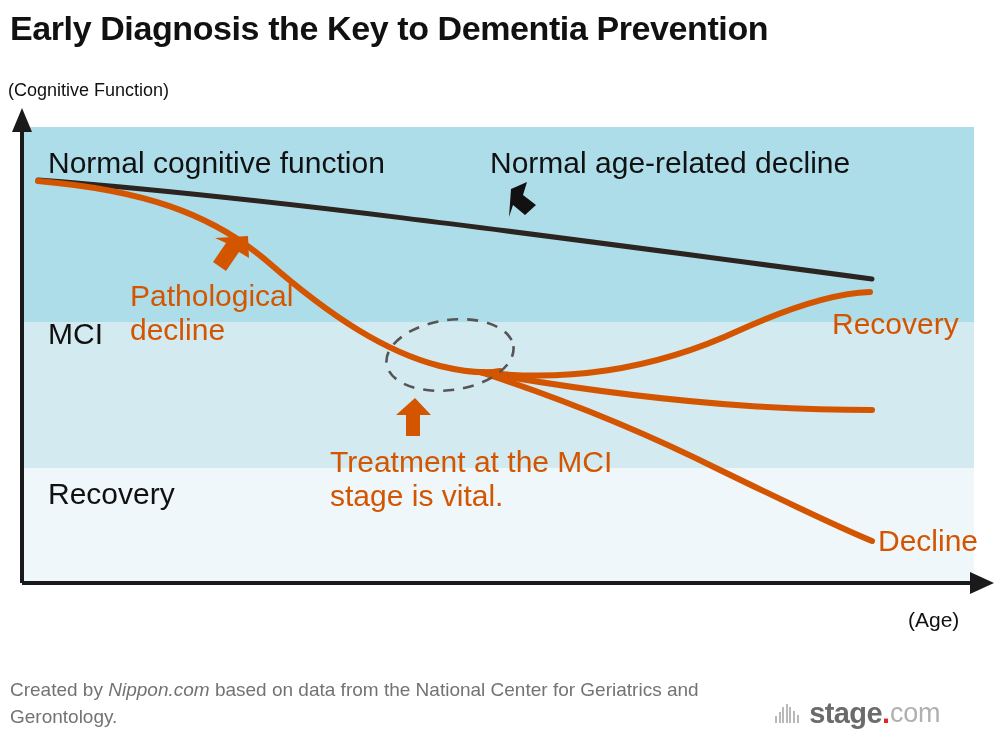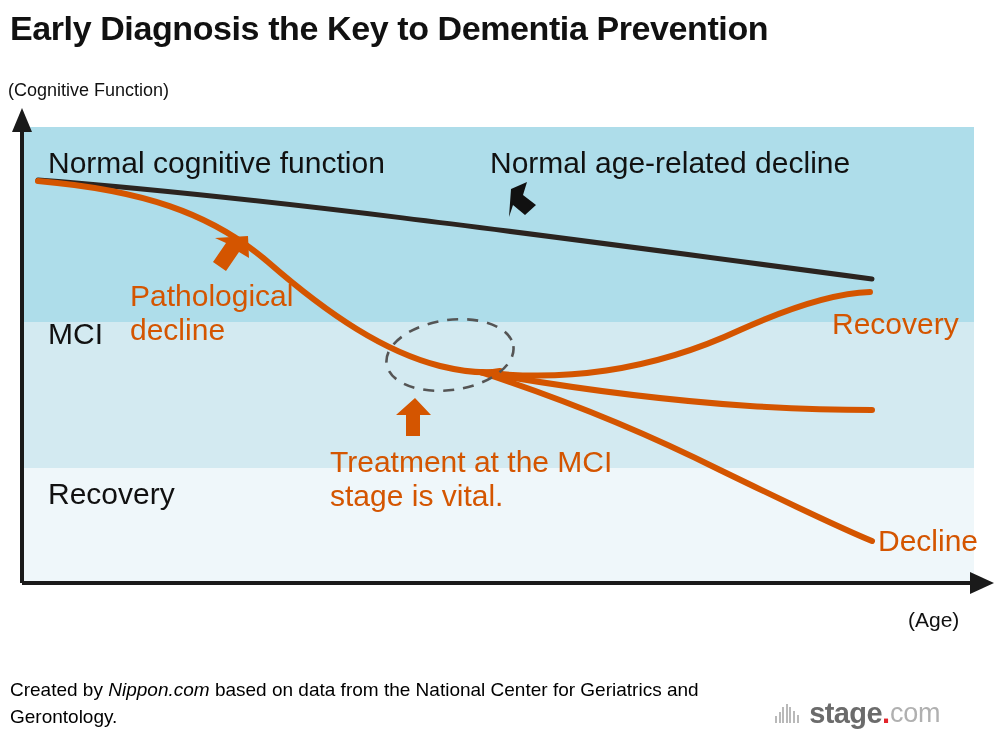--- a/index.html
+++ b/index.html
@@ -109,21 +109,21 @@
     pointer-events:none;
   }
 
   
   .credit{
     position:absolute;
     left:10px; top:676px;
     width:760px;
     font-size:19px;
     line-height:27px;
-    color:#000000;
+    color:#737373;
   }
   .credit i{font-style:italic;}
 
   .logo{
     position:absolute;
     left:775px; top:698px;
     height:30px;
     display:flex;
     align-items:center;
   }

